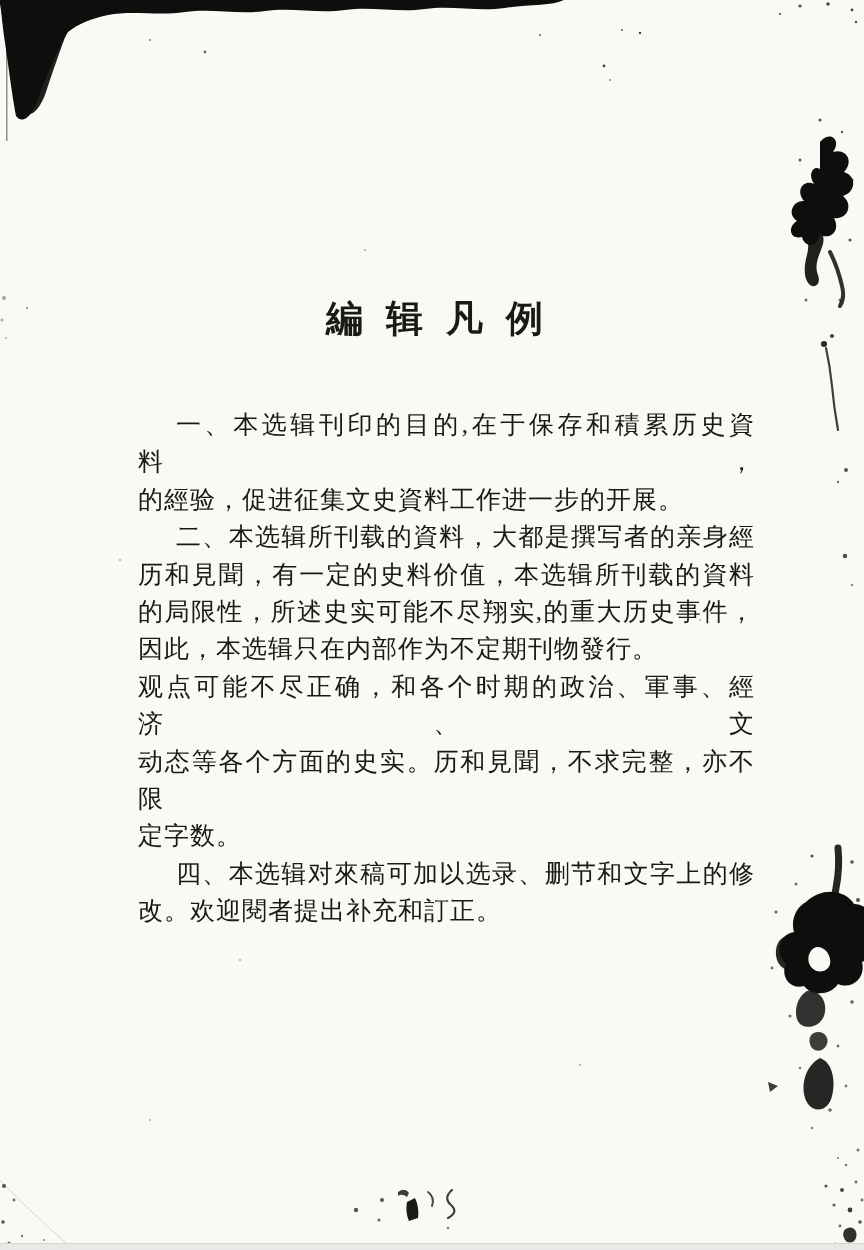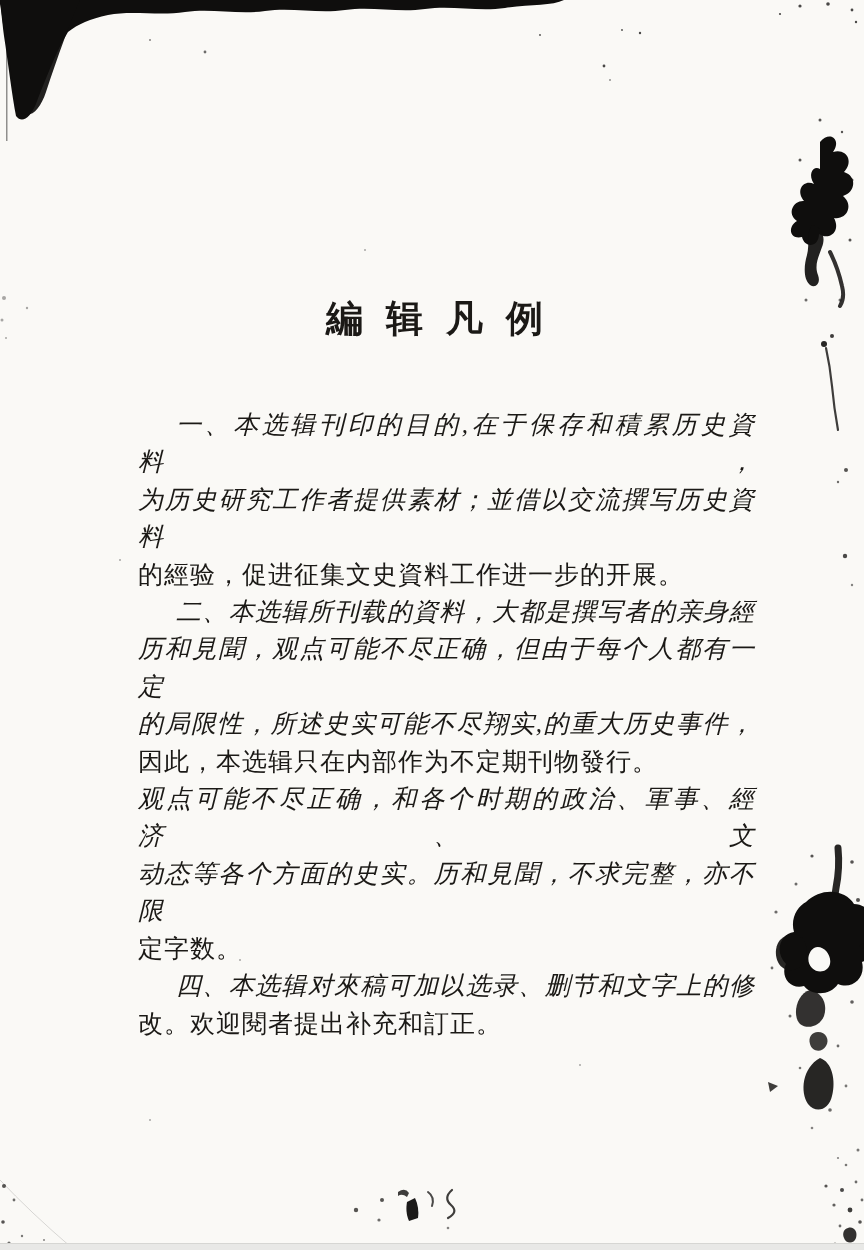--- a/index.html
+++ b/index.html
@@ -39,21 +39,20 @@
   .line{
     width:100%;
     letter-spacing:1px;
     white-space:nowrap;
   }
   .line.full{
     white-space:normal;
     text-align:justify;
     text-align-last:justify;
     text-justify:inter-character;
-    font-style:italic;
   }
   .line.indent{
     text-indent:38px;
   }
   .artifacts{
     position:absolute;inset:0;
     width:864px;height:1250px;
     pointer-events:none;
   }
   .art{fill:var(--artifact);}
@@ -189,25 +188,24 @@
     <circle class="art" cx="240" cy="960" r="1"></circle>
     <circle class="art" cx="580" cy="1065" r="1"></circle>
     <circle class="art" cx="150" cy="1120" r="1"></circle>
   </g>
 </svg>
 
 <h1 class="page-title">編辑凡例</h1>
 
 <div class="body-text">
   <div class="line full indent">一、本选辑刊印的目的,在于保存和積累历史資料，</div>
-  <div class="line full">为历史研究工作者提供素材；並借以交流撰写历史資料</div>
   <div class="line short">的經验，促进征集文史資料工作进一步的开展。</div>
 
   <div class="line full indent">二、本选辑所刊载的資料，大都是撰写者的亲身經</div>
-  <div class="line full">历和見聞，观点可能不尽正确，但由于每个人都有一定</div>
+  <div class="line full">历和見聞，有一定的史料价值，本选辑所刊载的資料</div>
   <div class="line full">的局限性，所述史实可能不尽翔实,的重大历史事件，</div>
   <div class="line short">因此，本选辑只在内部作为不定期刊物發行。</div>
 
   <div class="line full">观点可能不尽正确，和各个时期的政治、軍事、經济、文</div>
   <div class="line full">动态等各个方面的史实。历和見聞，不求完整，亦不限</div>
   <div class="line short">定字数。</div>
 
   <div class="line full indent">四、本选辑对來稿可加以选录、删节和文字上的修</div>
   <div class="line short">改。欢迎閱者提出补充和訂正。</div>
 </div>

